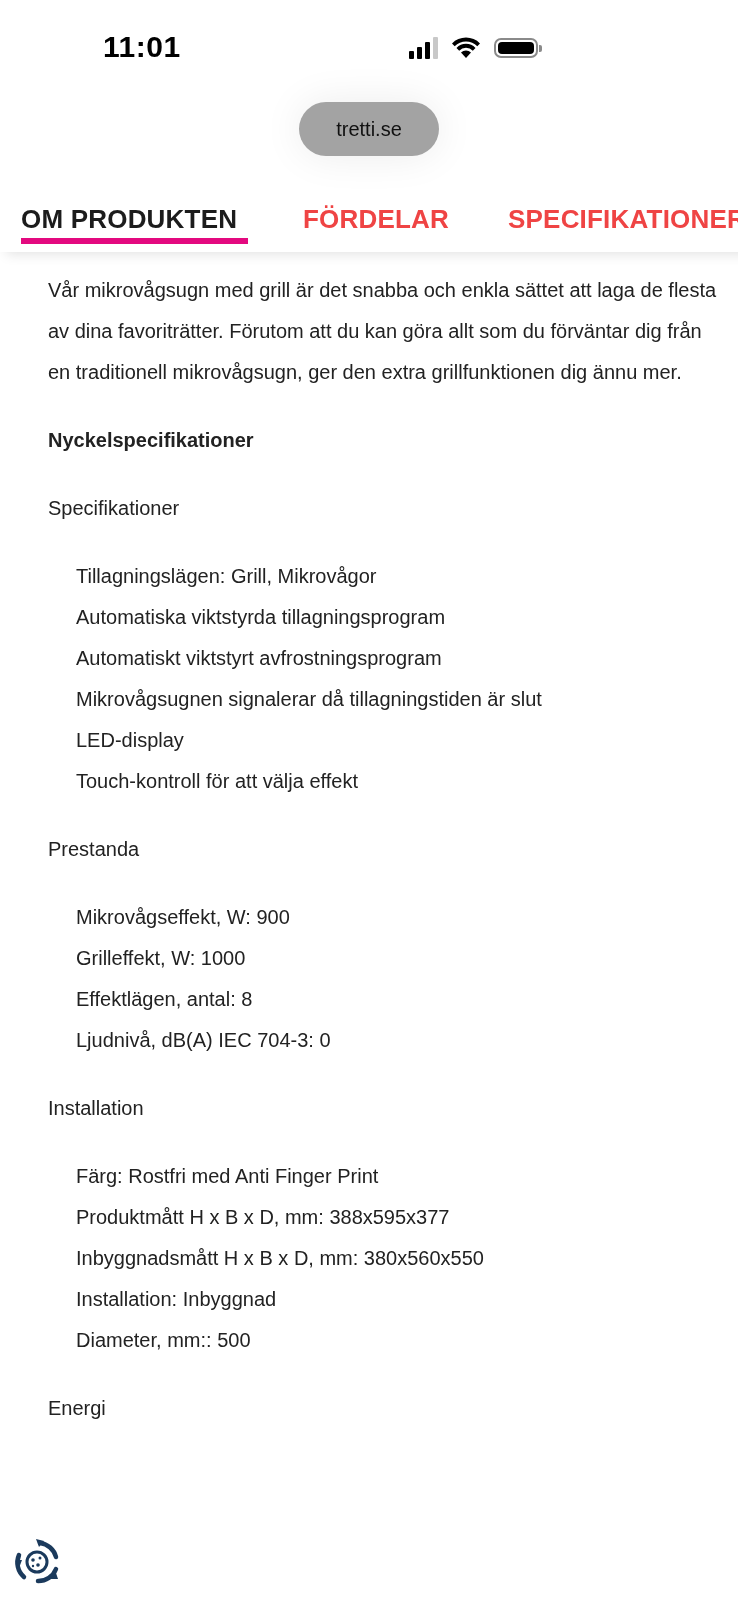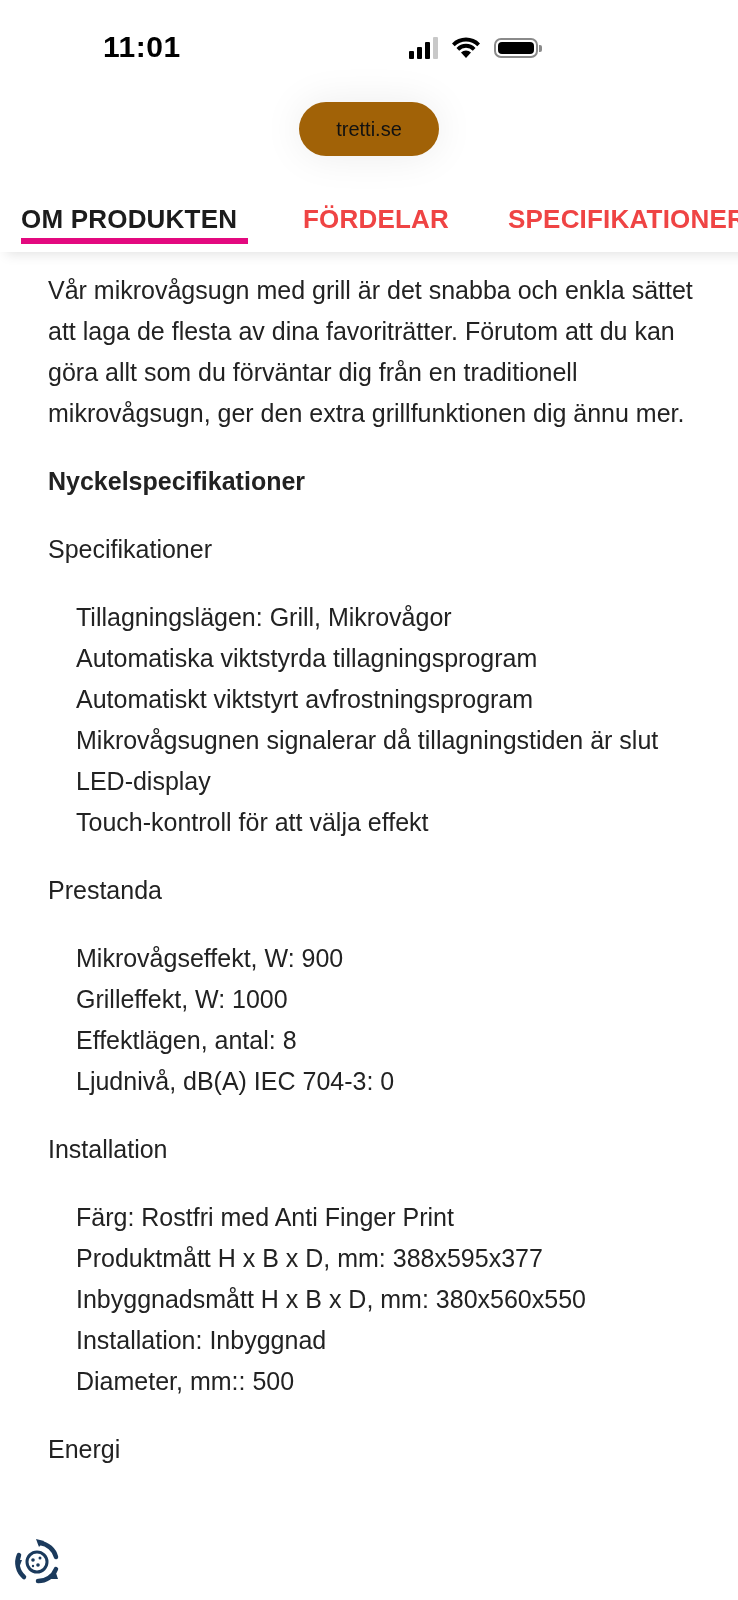--- a/index.html
+++ b/index.html
@@ -18,41 +18,41 @@
   .status-icons { position: absolute; right: 64px; top: 36px; display: flex; align-items: center; gap: 12px; }
   .signal { display: flex; align-items: flex-end; gap: 3px; height: 22px; }
   .signal span { width: 5px; background: #000; border-radius: 1px; display: block; }
   .signal span.dim { background: #c8c8c8; }
   .battery { width: 44px; height: 20px; border: 2px solid #8a8a8a; border-radius: 7px; position: relative; box-sizing: border-box; padding: 2px; }
   .battery .fill { width: 100%; height: 100%; background: #000; border-radius: 4px; }
   .battery::after { content: ""; position: absolute; right: -6px; top: 5px; width: 3px; height: 7px; background: #8a8a8a; border-radius: 0 2px 2px 0; }
 
   .url-pill {
     position: absolute; left: 299px; top: 102px; width: 140px; height: 54px;
-    background: #a16207; border-radius: 27px;
+    background: #a3a3a3; border-radius: 27px;
     box-shadow: 0 0 40px rgba(0,0,0,0.08);
     display: flex; align-items: center; justify-content: center;
     font-size: 20px; color: #111;
   }
 
   .tabs {
     position: absolute; top: 190px; left: 0; width: 738px; height: 62px;
     background: #fff; box-shadow: 0 8px 12px -6px rgba(0,0,0,0.12);
     overflow: hidden; white-space: nowrap; padding-left: 30px;
   }
   .tab {
     position: absolute; top: 14px; font-size: 26px; font-weight: bold;
     color: #ef4444; letter-spacing: 0.2px;
   }
   .tab.active { color: #1c1c1c; }
   .tab-underline {
     position: absolute; left: 21px; top: 48px; width: 227px; height: 6px; background: #e3097f;
   }
 
-  .content { position: absolute; top: 270px; left: 48px; right: 14px; font-size: 25px; line-height: 41px; color: #222; }
+  .content { position: absolute; top: 270px; left: 48px; right: 14px; font-size: 20px; line-height: 41px; color: #222; }
   .intro { margin: 0; }
   .key-heading { font-weight: bold; margin-top: 27px; }
   .section-title { margin-top: 27px; }
   .spec-list { list-style: none; margin: 27px 0 0 0; padding: 0 0 0 28px; }
   .spec-list li { margin: 0; }
 
   .floating-btn {
     position: absolute; left: 10px; top: 1535px; width: 54px; height: 54px;
   }
 </style>

